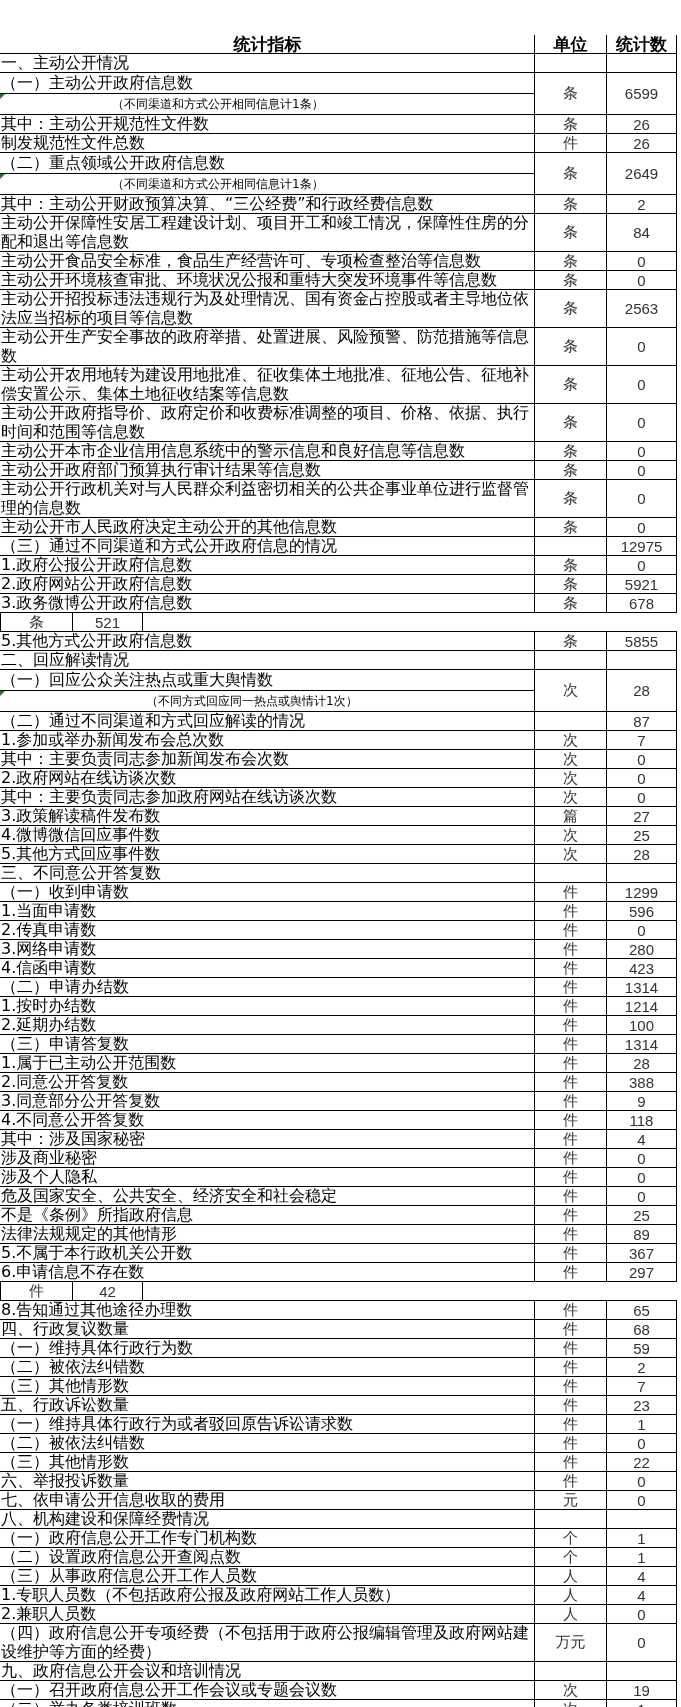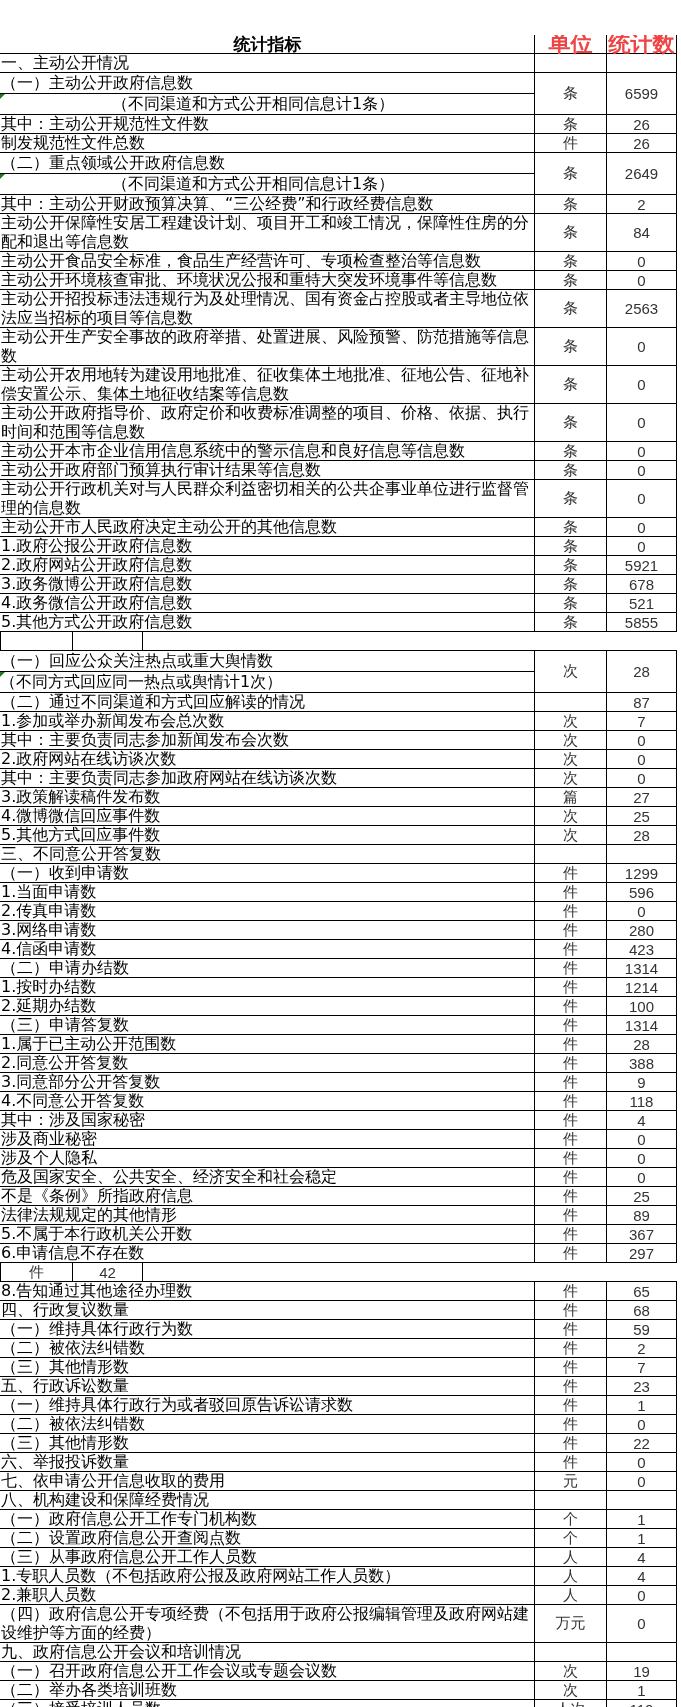--- a/index.html
+++ b/index.html
@@ -35,40 +35,40 @@
     align-items: flex-end;
     white-space: normal;
   }
   .row.h2 .c1 { align-items: center; line-height: 18.5px; }
   .c1.split { display: block; padding-left: 0; }
   .c1.split .sub1 {
     height: 21px; box-sizing: border-box; border-bottom: 1px solid #000;
     padding-left: 1px; line-height: 20px; font-size: 16px; white-space: nowrap;
   }
   .c1.split .sub2 {
-    position: relative; height: 20px; line-height: 20px; font-size: 16px; white-space: nowrap;
+    position: relative; height: 20px; line-height: 20px; font-size: 12px; white-space: nowrap;
   }
   .tri {
     position: absolute; left: 0; top: 0; width: 0; height: 0;
     border-top: 5px solid #1f7a1f; border-right: 5px solid transparent;
   }
   .c2, .c3 {
     box-sizing: border-box;
     border-left: 1px solid #000;
     display: flex; align-items: center; justify-content: center;
     font-size: 15px; color: #333;
     font-family: "Liberation Sans", "DejaVu Sans", sans-serif;
   }
   .c2 { width: 72px; }
   .c3 { width: 71px; border-right: 1px solid #000; }
   .row.header .c1 {
     justify-content: center; align-items: center; font-weight: bold; font-size: 17px;
   }
   .row.header .c2, .row.header .c3 {
-    font-weight: bold; font-size: 22px; color: #ef4444;
+    font-weight: bold; font-size: 17px; color: #000000;
     font-family: "DejaVu Sans", sans-serif;
     text-align: right;
   }
 </style>
 </head>
 <body>
 
 <div id="sheet">
   <div class="row h1 header">
     <div class="c1">统计指标</div>
@@ -192,61 +192,68 @@
       </div>
       <div class="row h1">
         <div class="c1">
           <span>主动公开市人民政府决定主动公开的其他信息数</span>
         </div>
         <div class="c2">条</div>
         <div class="c3">0</div>
       </div>
       <div class="row h1">
         <div class="c1">
+          <span>（三）通过不同渠道和方式公开政府信息的情况</span>
+        </div>
+        <div class="c2"></div>
+        <div class="c3">12975</div>
+      </div>
+      <div class="row h1">
+        <div class="c1">
           <span>1.政府公报公开政府信息数</span>
         </div>
         <div class="c2">条</div>
         <div class="c3">0</div>
       </div>
       <div class="row h1">
         <div class="c1">
           <span>2.政府网站公开政府信息数</span>
         </div>
         <div class="c2">条</div>
         <div class="c3">5921</div>
       </div>
       <div class="row h1">
         <div class="c1">
           <span>3.政务微博公开政府信息数</span>
         </div>
         <div class="c2">条</div>
         <div class="c3">678</div>
       </div>
       <div class="row h1">
-        <div class="c1">
-          <span>4.政务微信公开政府信息数</span>
-        </div>
         <div class="c2">条</div>
         <div class="c3">521</div>
       </div>
       <div class="row h1">
         <div class="c1">
           <span>5.其他方式公开政府信息数</span>
         </div>
         <div class="c2">条</div>
         <div class="c3">5855</div>
       </div>
       <div class="row h1">
+        <div class="c1">
+          <span>二、回应解读情况</span>
+        </div>
         <div class="c2"></div>
         <div class="c3"></div>
       </div>
       <div class="row hs">
         <div class="c1 split">
           <div class="sub1">（一）回应公众关注热点或重大舆情数</div>
-          <div class="sub2"><span class="tri"></span><span style="">（不同方式回应同一热点或舆情计1次）</span></div>
+          <div class="sub2"><span class="tri"></span><span style="padding-left: 146px;">（不同方式回应同一热点或舆情计1次）</span></div>
         </div>
         <div class="c2">次</div>
         <div class="c3">28</div>
       </div>
       <div class="row h1">
         <div class="c1">
           <span>（二）通过不同渠道和方式回应解读的情况</span>
         </div>
         <div class="c2"></div>
         <div class="c3">87</div>

